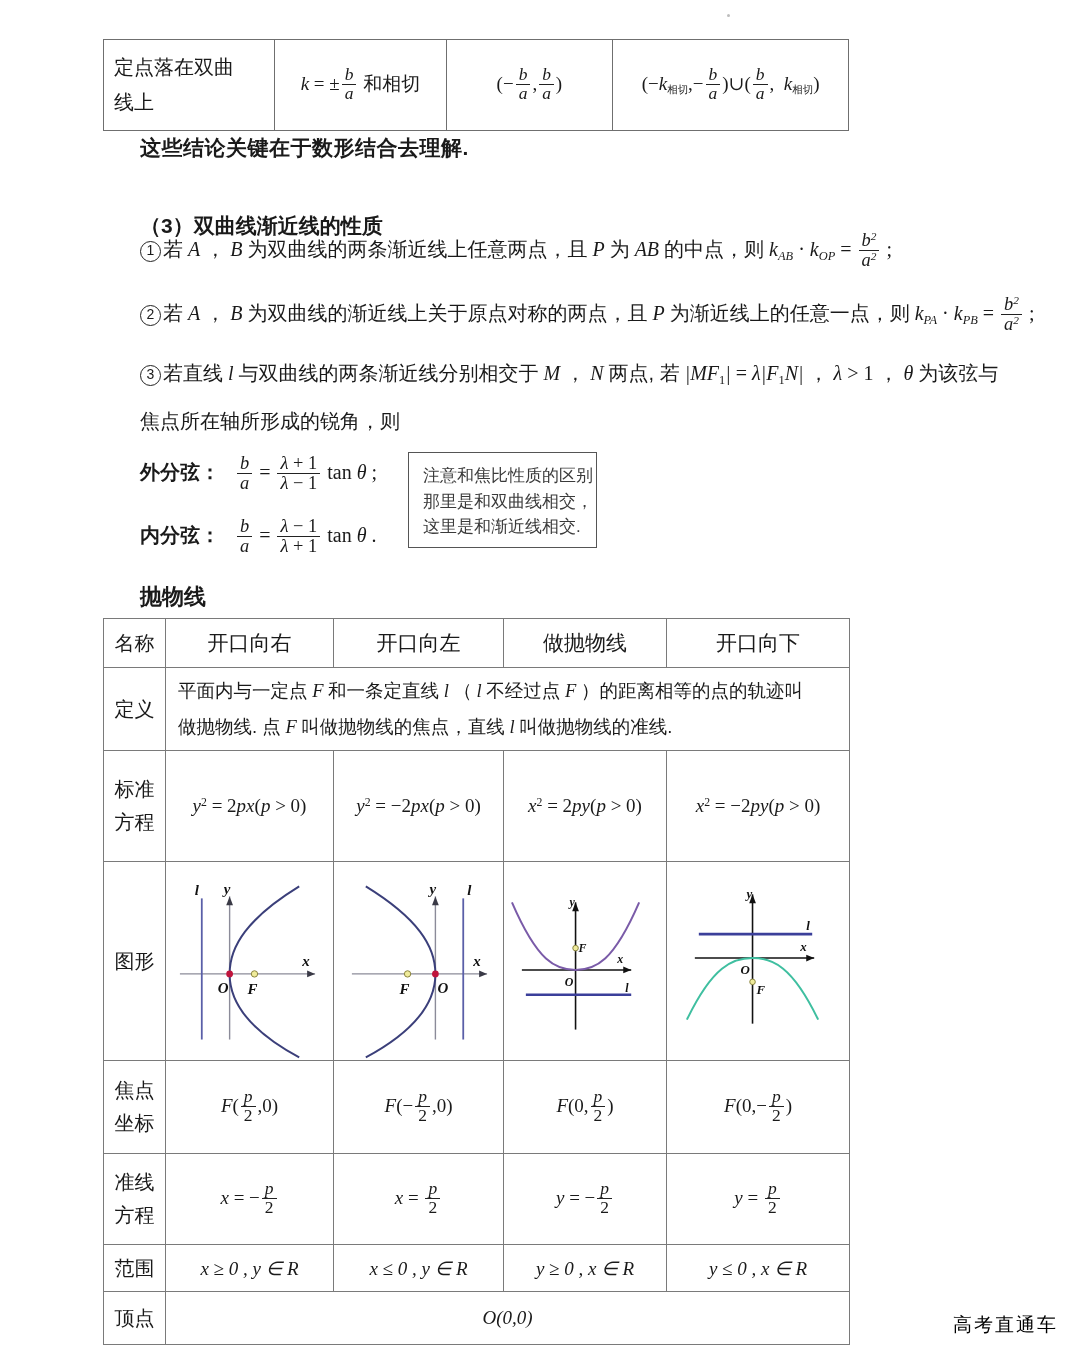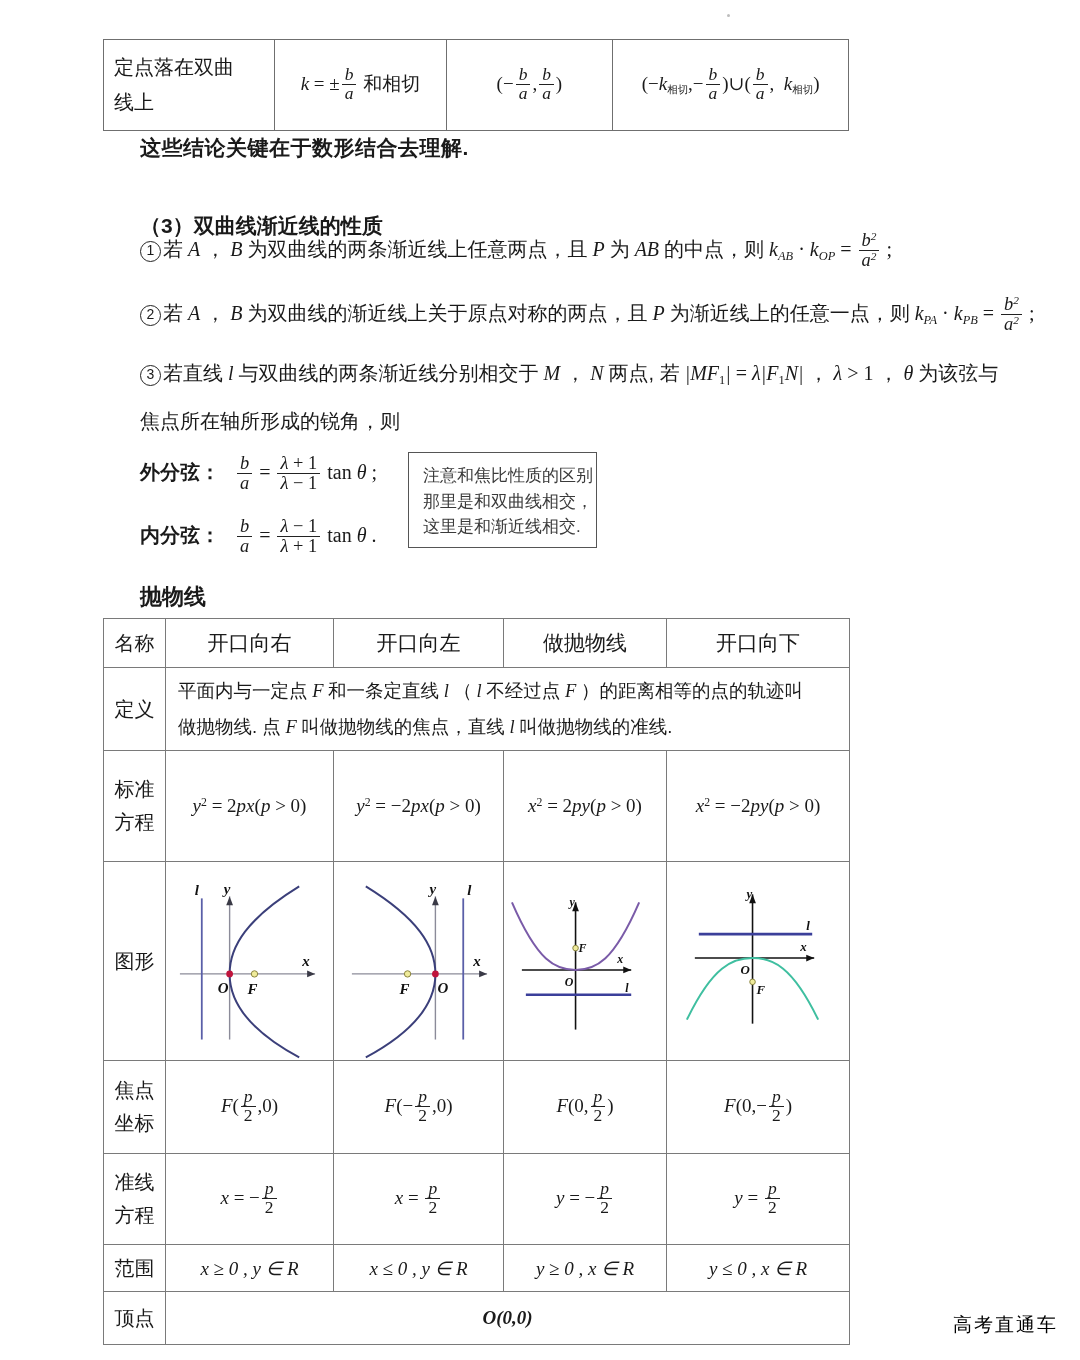--- a/index.html
+++ b/index.html
@@ -105,21 +105,21 @@
   .col-c{width:163px;}
   .col-d{width:183px;}
   .r-name td{height:46px;font-family:"Liberation Sans","DejaVu Sans",sans-serif;font-size:21px;}
   .r-def td{height:80px;}
   .r-def .deftext{text-align:left;padding:0 12px;font-size:18.5px;line-height:1.95;}
   .r-eq td{height:108px;}
   .r-graph td{height:198px;padding:0;}
   .r-focus td{height:90px;}
   .r-dir td{height:88px;}
   .r-range td{height:44px;font-size:19px;margin-top:28px;}
-  .r-vert td{height:50px;font-weight:bold;}
+  .r-vert td{height:50px;}
 
   .graph-cell{width:100%;height:100%;display:block;}
 
   
   .watermark{
     position:absolute;right:22px;bottom:22px;
     font-family:"Liberation Sans","DejaVu Sans",sans-serif;
     font-size:19px;color:#000000;letter-spacing:2px;
   }
   .topdot{position:absolute;left:727px;top:14px;width:3px;height:3px;background:#bdbdbd;border-radius:50%;}

